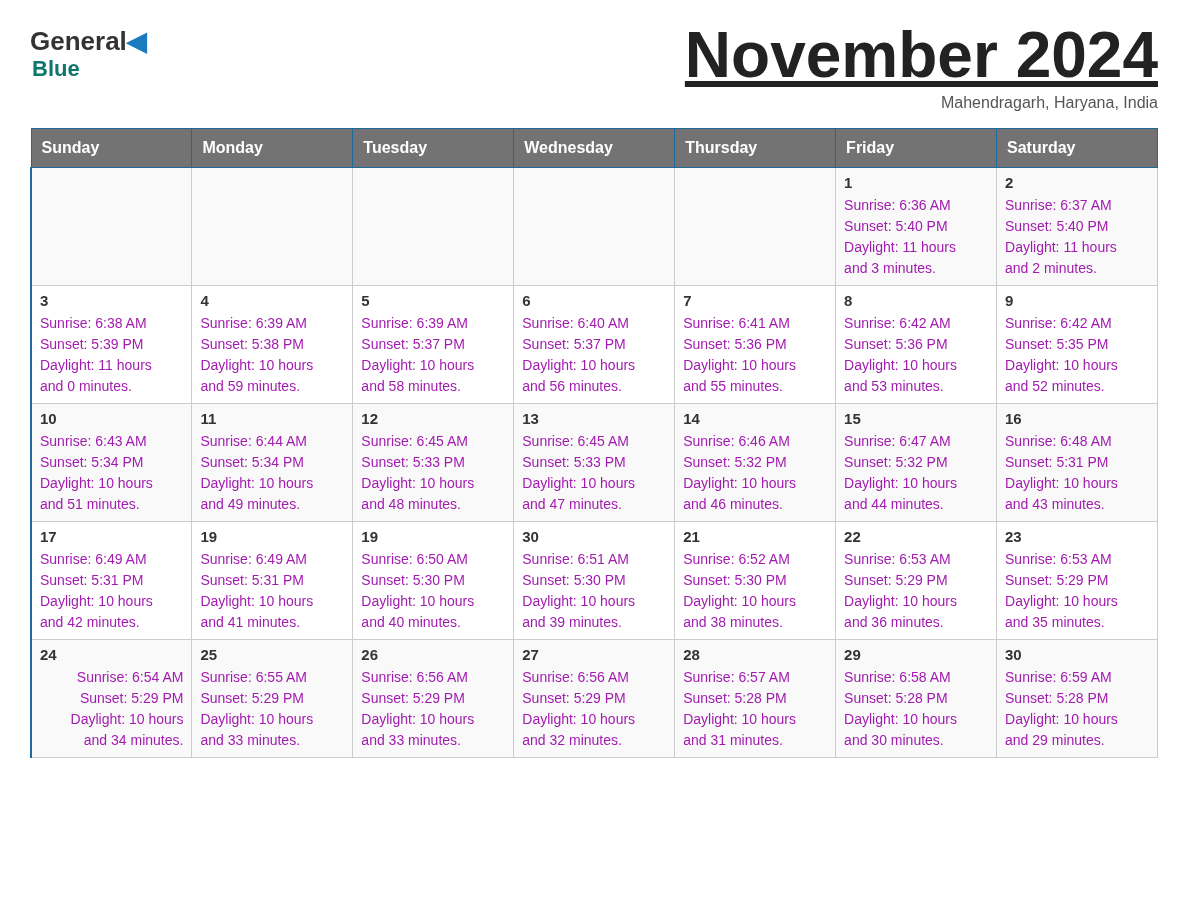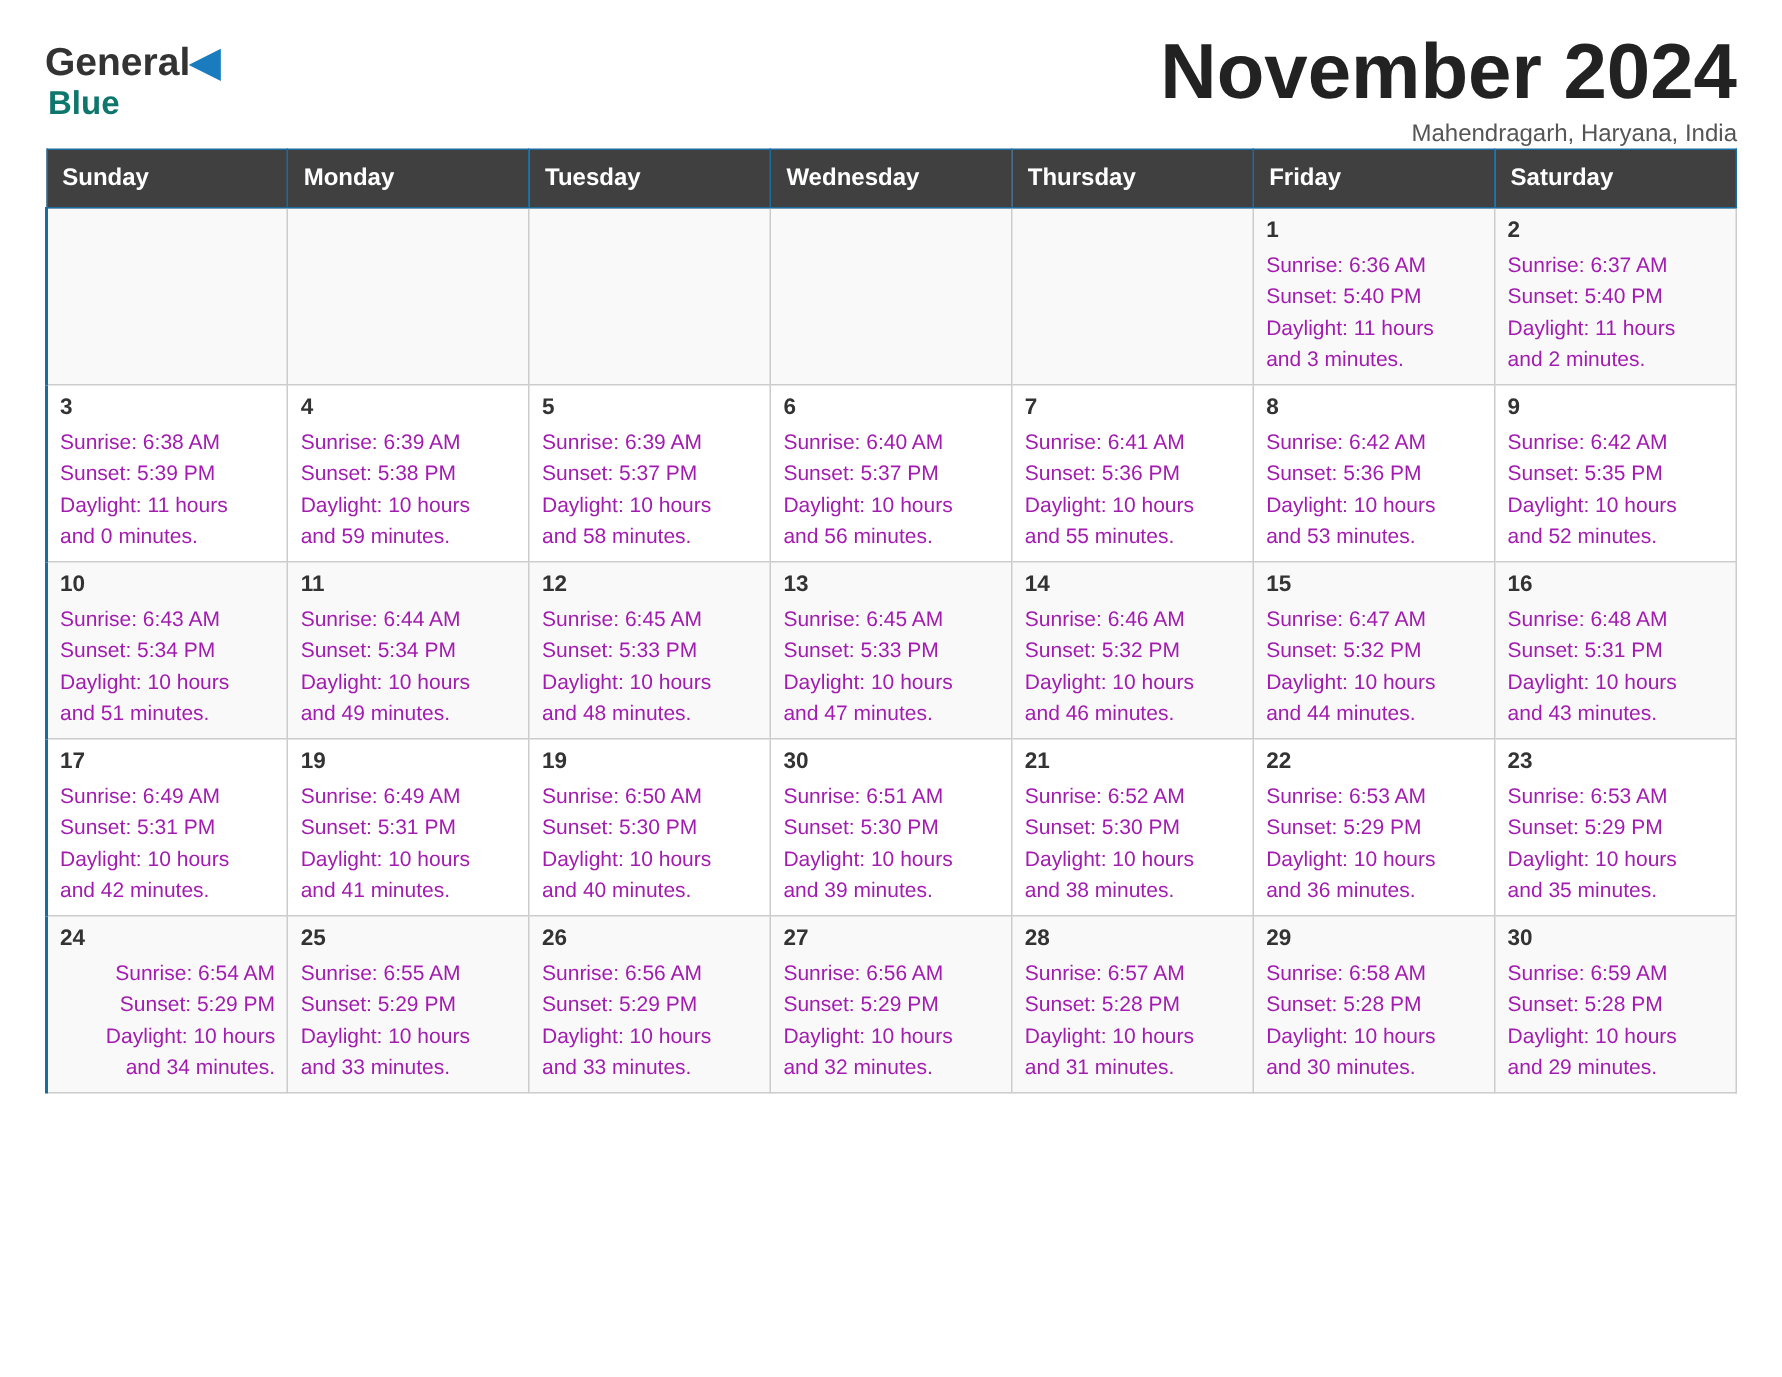--- a/index.html
+++ b/index.html
@@ -8,20 +8,21 @@
       background: #fff;
       color: #333;
       width: 1188px;
       min-height: 918px;
       padding: 20px 30px;
     }
     .header-area {
       display: flex;
       justify-content: space-between;
       align-items: flex-start;
+      margin-bottom: 16px;
     }
     .logo-area {
       display: flex;
       flex-direction: column;
       align-items: flex-start;
       padding-top: 8px;
     }
     .logo-text {
       display: flex;
       align-items: center;
@@ -37,37 +38,38 @@
       font-size: 22px;
       font-weight: bold;
       color: #0f766e;
       margin-top: 2px;
       margin-left: 2px;
     }
     .title-area {
       text-align: right;
     }
     .page-title {
-      font-size: 52px;
+      font-size: 64px;
       font-weight: bold;
       color: #222;
       line-height: 1.1;
+      text-decoration: underline;
     }
     .subtitle {
       font-size: 16px;
       color: #555;
       margin-top: 4px;
     }
     .calendar-table {
       width: 100%;
       border-collapse: collapse;
       border: 1px solid #bbb;
     }
     .calendar-table thead tr th {
-      background-color: #404040;
+      background-color: #737373;
       color: #fff;
       font-size: 16px;
       font-weight: bold;
       padding: 10px 10px;
       text-align: left;
       border: 1px solid #1a6b9e;
     }
     .calendar-table tbody tr td {
       border: 1px solid #ccc;
       vertical-align: top;

